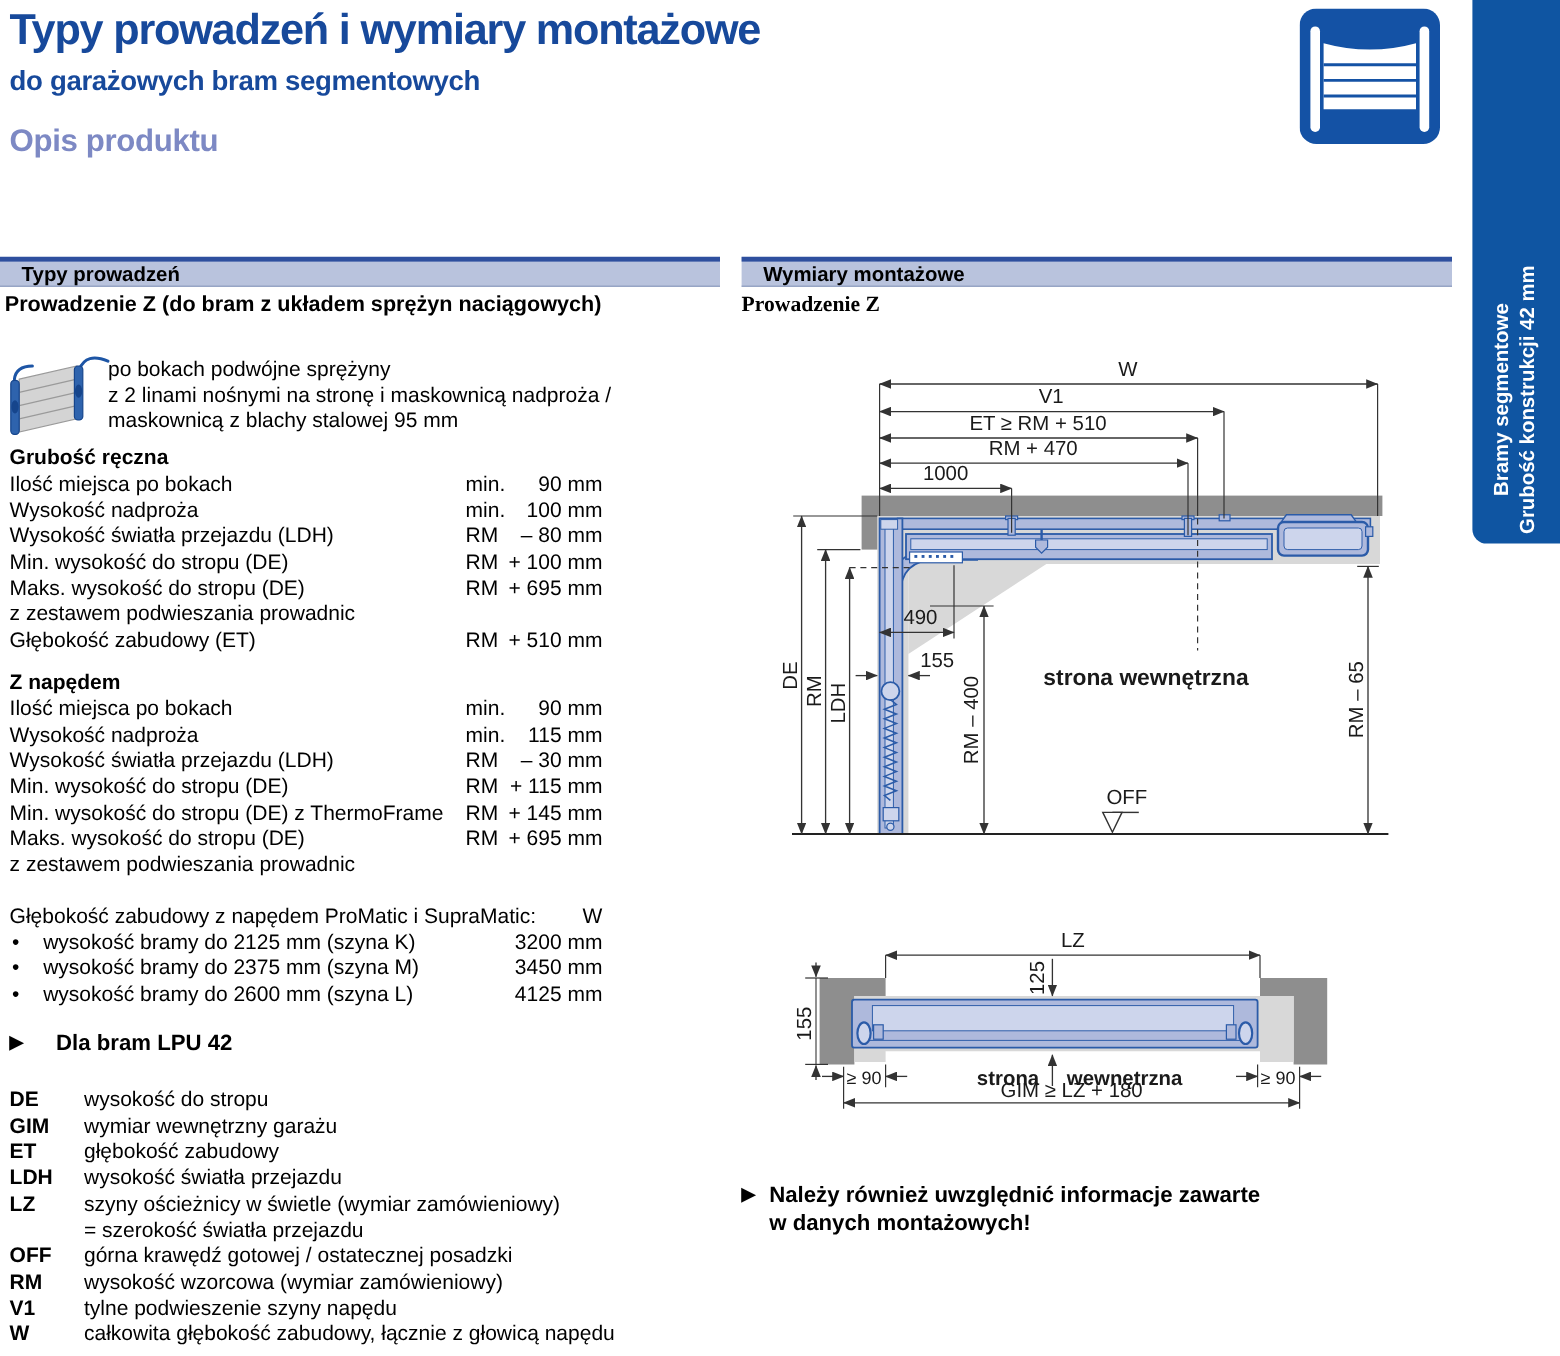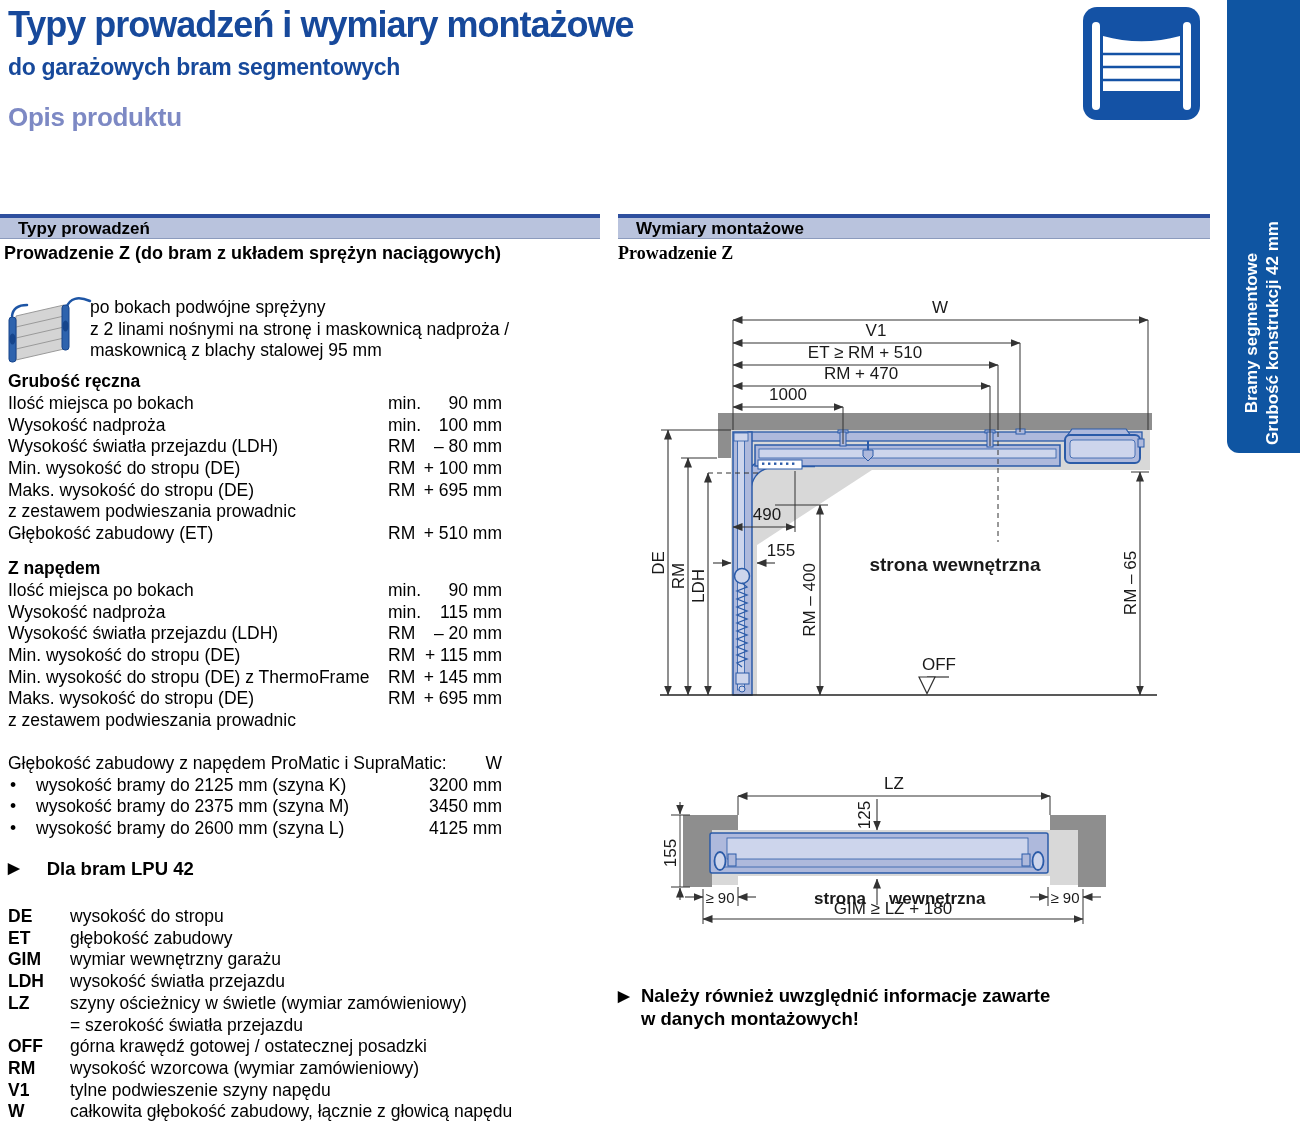--- a/index.html
+++ b/index.html
@@ -138,21 +138,21 @@
       <span class="val">90 mm</span>
     </div>
   <div class="srow">
       <span class="lbl">Wysokość nadproża</span>
       <span class="ref">min.</span>
       <span class="val">115 mm</span>
     </div>
   <div class="srow">
       <span class="lbl">Wysokość światła przejazdu (LDH)</span>
       <span class="ref">RM</span>
-      <span class="val">– 20 mm</span>
+      <span class="val">– 30 mm</span>
     </div>
   <div class="srow">
       <span class="lbl">Min. wysokość do stropu (DE)</span>
       <span class="ref">RM</span>
       <span class="val">+ 115 mm</span>
     </div>
   <div class="srow">
       <span class="lbl">Min. wysokość do stropu (DE) z ThermoFrame</span>
       <span class="ref">RM</span>
       <span class="val">+ 145 mm</span>
@@ -195,26 +195,26 @@
   <span style="font-size:15px;vertical-align:2px;">▶</span>
   <span style="margin-left:22px;">Dla bram LPU 42</span>
 </div>
 
 <div class="abs specblock" style="top:906px;">
   <div class="legrow">
       <span class="ab">DE</span>
       <div class="de">wysokość do stropu</div>
     </div>
   <div class="legrow">
+      <span class="ab">GIM</span>
+      <div class="de">wymiar wewnętrzny garażu</div>
+    </div>
+  <div class="legrow">
       <span class="ab">ET</span>
       <div class="de">głębokość zabudowy</div>
-    </div>
-  <div class="legrow">
-      <span class="ab">GIM</span>
-      <div class="de">wymiar wewnętrzny garażu</div>
     </div>
   <div class="legrow">
       <span class="ab">LDH</span>
       <div class="de">wysokość światła przejazdu</div>
     </div>
   <div class="legrow">
       <span class="ab">LZ</span>
       <div class="de">szyny ościeżnicy w świetle (wymiar zamówieniowy)</div>
       <div class="de">= szerokość światła przejazdu</div>
     </div>

